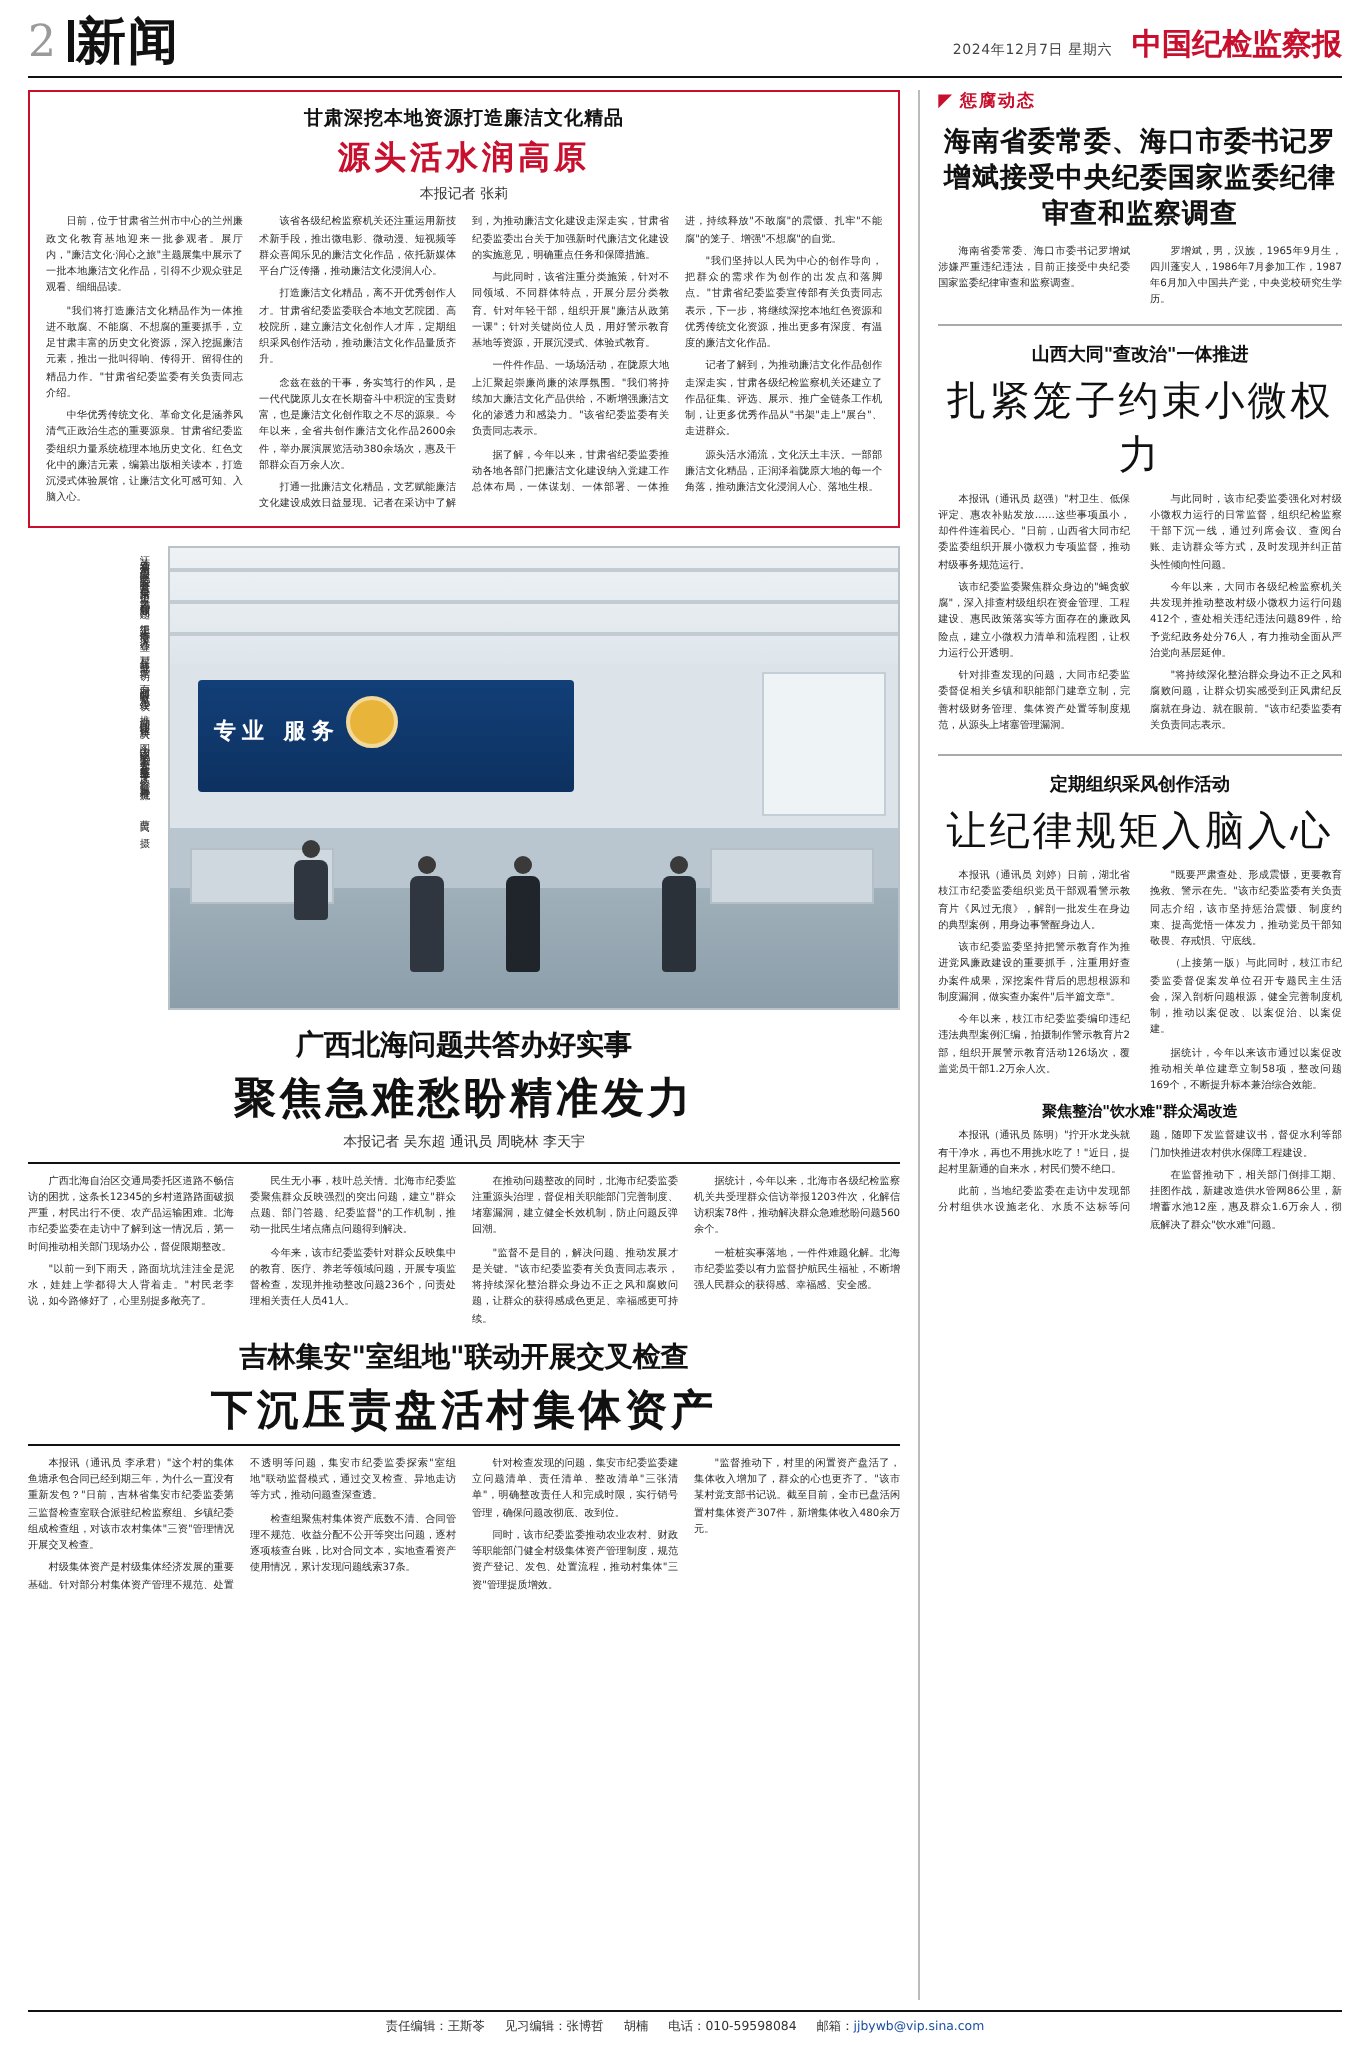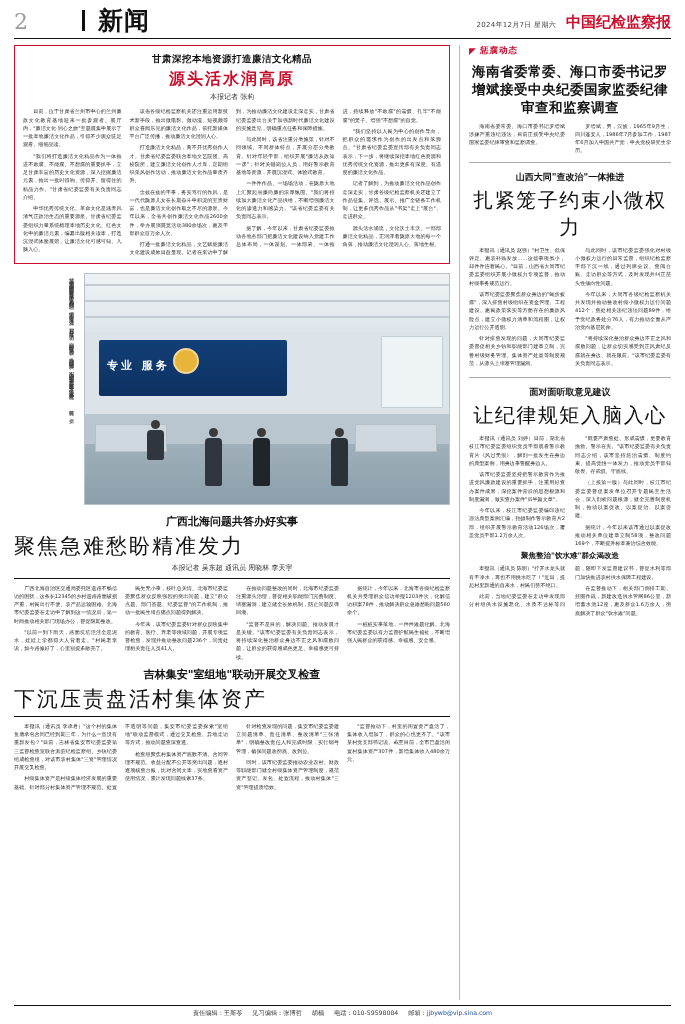--- a/index.html
+++ b/index.html
@@ -10,21 +10,21 @@
     color:#111;
     overflow:hidden;
     position:relative;
   }
   .page{position:relative;width:685px;height:1024px;box-sizing:border-box;padding:0 14px;}
 
   
   .masthead{display:flex;align-items:flex-end;justify-content:space-between;padding-top:8px;}
   .mh-left{display:flex;align-items:flex-end;gap:6px;}
   .page-num{font-size:22px;color:#9a9a9a;font-family:"DejaVu Serif","Liberation Serif",serif;line-height:1;}
-  .section-name{font-size:25px;font-weight:bold;letter-spacing:1px;line-height:1;position:relative;padding-left:16px;margin-left:48px;}
+  .section-name{font-size:25px;font-weight:bold;letter-spacing:1px;line-height:1;position:relative;padding-left:4px;}
   .section-name:before{content:"";position:absolute;left:0;top:2px;bottom:2px;width:3px;background:#111;}
   .mh-right{display:flex;align-items:flex-end;gap:10px;padding-bottom:1px;text-align:right;}
   .mh-date{font-size:7px;color:#444;letter-spacing:.3px;padding-bottom:2px;}
   .paper-logo{font-size:15px;font-weight:bold;color:#c8102e;letter-spacing:0px;font-family:"DejaVu Serif","Liberation Serif",serif;}
   .rule{border-top:1.5px solid #111;margin-top:5px;}
   .rule.thin{border-top:.8px solid #111;margin-top:2px;}
 
   
   .body-grid{display:flex;margin-top:6px;height:955px;}
   .col-left{width:447px;}
@@ -56,22 +56,22 @@
   .ph-counter{position:absolute;left:0;right:0;top:140px;height:40px;background:#b9c6cf;}
   .ph-floor{position:absolute;left:0;right:0;top:170px;bottom:0;background:linear-gradient(#9fb0bb,#8c9ea9);}
   .ph-desk{position:absolute;background:#cfd8de;border:1px solid #b4bfc6;}
   .person{position:absolute;bottom:18px;}
   .person .head{width:9px;height:9px;border-radius:50%;background:#3a3a3a;margin:0 auto;}
   .person .body{width:17px;height:48px;background:#2f3640;border-radius:4px 4px 2px 2px;margin-top:1px;}
   .person.p2 .body{background:#20252c;}
   .person.p3 .body{background:#2a3138;}
   .ph-window{position:absolute;right:6px;top:62px;width:60px;height:70px;background:#eef3f6;border:1px solid #c4ced5;}
 
-  .photo-title-kicker{font-size:11px;text-align:center;font-weight:bold;margin-top:9px;}
-  .photo-title{font-size:21px;font-weight:normal;text-align:left;letter-spacing:2px;margin:3px 0 3px;}
+  .photo-title-kicker{font-size:14px;text-align:center;font-weight:bold;margin-top:9px;}
+  .photo-title{font-size:21px;font-weight:bold;text-align:center;letter-spacing:2px;margin:3px 0 3px;}
 
   
   .rc-flag{display:flex;align-items:center;gap:4px;margin-bottom:5px;}
   .rc-flag .mark{color:#c8102e;font-size:9px;}
   .rc-flag .label{font-size:8.5px;font-weight:bold;color:#c8102e;letter-spacing:1px;}
   .rc-hl{font-size:13.5px;font-weight:bold;line-height:1.35;letter-spacing:.5px;text-align:center;margin:3px 0 5px;}
   .rc-kicker{font-size:9px;text-align:center;font-weight:bold;margin-top:8px;}
   .rc-hl2{font-size:20px;font-weight:normal;text-align:center;letter-spacing:1.5px;margin:3px 0 5px;}
   .rc-body{font-size:5.1px;line-height:1.62;text-align:justify;color:#2a2a2a;}
   .rc-body p{margin:0 0 3px;text-indent:2em;}
@@ -210,21 +210,21 @@
         <p>本报讯（通讯员 赵强）"村卫生、低保评定、惠农补贴发放……这些事项虽小，却件件连着民心。"日前，山西省大同市纪委监委组织开展小微权力专项监督，推动村级事务规范运行。</p>
         <p>该市纪委监委聚焦群众身边的"蝇贪蚁腐"，深入排查村级组织在资金管理、工程建设、惠民政策落实等方面存在的廉政风险点，建立小微权力清单和流程图，让权力运行公开透明。</p>
         <p>针对排查发现的问题，大同市纪委监委督促相关乡镇和职能部门建章立制，完善村级财务管理、集体资产处置等制度规范，从源头上堵塞管理漏洞。</p>
         <p>与此同时，该市纪委监委强化对村级小微权力运行的日常监督，组织纪检监察干部下沉一线，通过列席会议、查阅台账、走访群众等方式，及时发现并纠正苗头性倾向性问题。</p>
         <p>今年以来，大同市各级纪检监察机关共发现并推动整改村级小微权力运行问题412个，查处相关违纪违法问题89件，给予党纪政务处分76人，有力推动全面从严治党向基层延伸。</p>
         <p>"将持续深化整治群众身边不正之风和腐败问题，让群众切实感受到正风肃纪反腐就在身边、就在眼前。"该市纪委监委有关负责同志表示。</p>
       </div>
 
       <div class="hr-dot"></div>
 
-      <div class="rc-kicker">面对面听取意见建议</div>
+      <div class="rc-kicker">定期组织采风创作活动</div>
       <div class="rc-hl2">让纪律规矩入脑入心</div>
       <div class="cols2 rc-body">
         <p>本报讯（通讯员 刘婷）日前，湖北省枝江市纪委监委组织党员干部观看警示教育片《风过无痕》，解剖一批发生在身边的典型案例，用身边事警醒身边人。</p>
         <p>该市纪委监委坚持把警示教育作为推进党风廉政建设的重要抓手，注重用好查办案件成果，深挖案件背后的思想根源和制度漏洞，做实查办案件"后半篇文章"。</p>
         <p>今年以来，枝江市纪委监委编印违纪违法典型案例汇编，拍摄制作警示教育片2部，组织开展警示教育活动126场次，覆盖党员干部1.2万余人次。</p>
         <p>"既要严肃查处、形成震慑，更要教育挽救、警示在先。"该市纪委监委有关负责同志介绍，该市坚持惩治震慑、制度约束、提高觉悟一体发力，推动党员干部知敬畏、存戒惧、守底线。</p>
         <p>（上接第一版）与此同时，枝江市纪委监委督促案发单位召开专题民主生活会，深入剖析问题根源，健全完善制度机制，推动以案促改、以案促治、以案促建。</p>
         <p>据统计，今年以来该市通过以案促改推动相关单位建章立制58项，整改问题169个，不断提升标本兼治综合效能。</p>
       </div>
 

